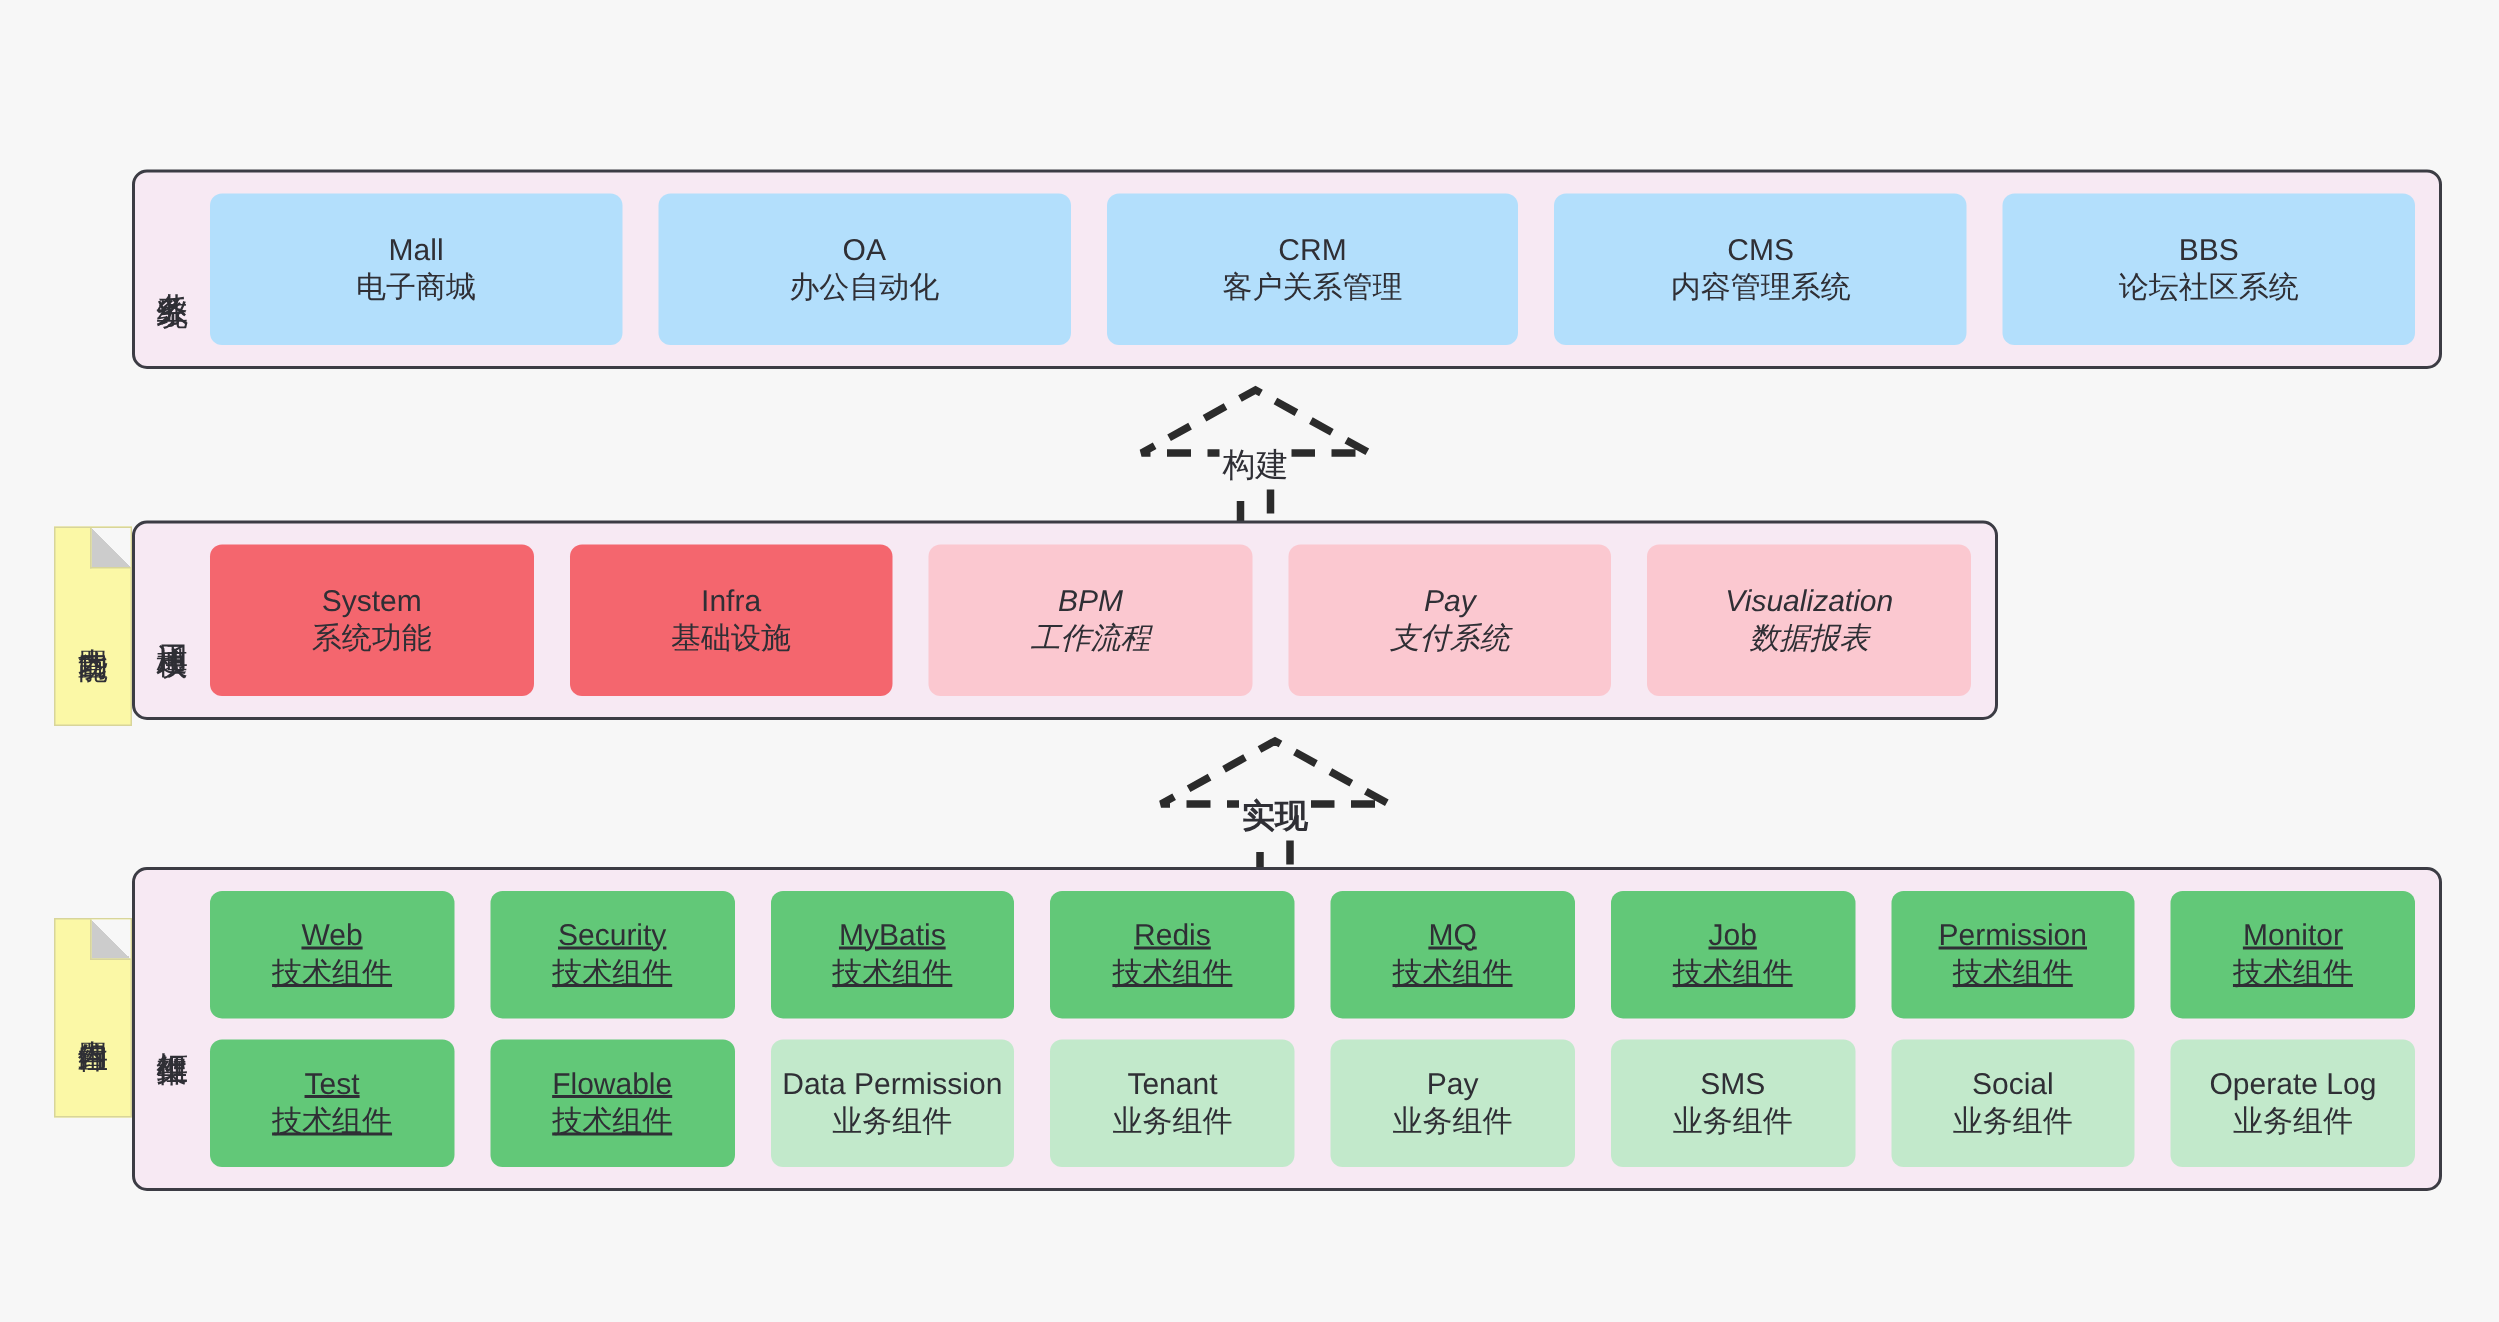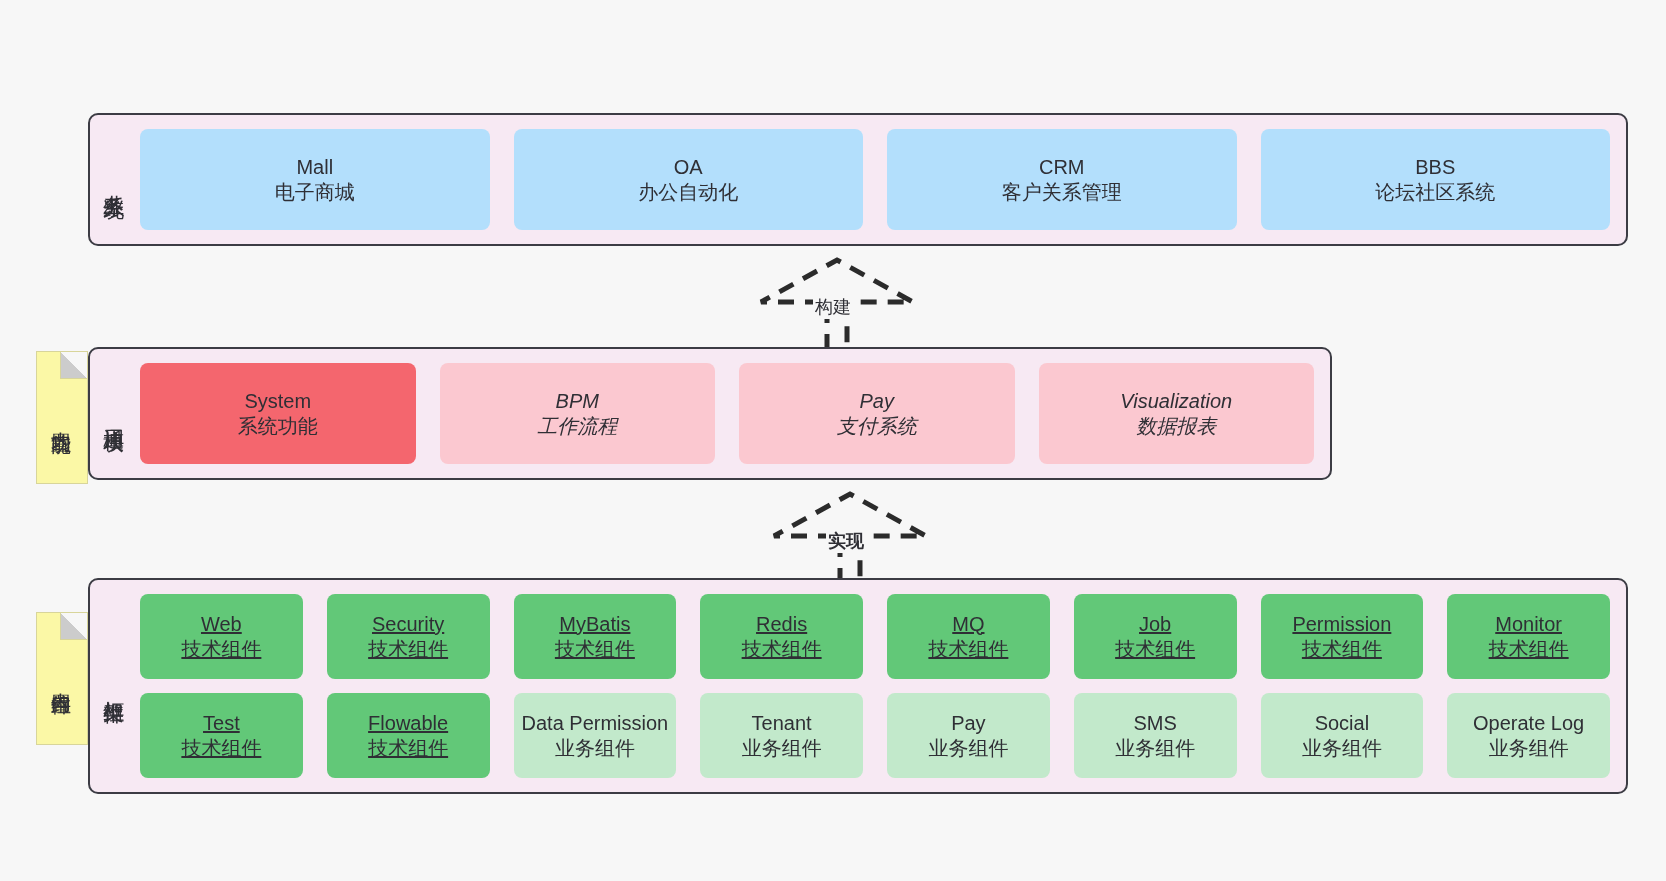--- a/index.html
+++ b/index.html
@@ -101,21 +101,21 @@
     background:linear-gradient(225deg,#f7f7f7 0 50%,#cccccc 50% 100%);
     border-left:1px solid #d8d59a;
     border-bottom:1px solid #d8d59a;
   }
 
   
   .connector { position:absolute; }
   .connector svg { display:block; overflow:visible; }
   .conn-label {
     position:absolute;
-    font-size:18px;
+    font-size:22px;
     color:#2f2f35;
     background:#f7f7f7;
     padding:0 2px;
     white-space:nowrap;
   }
 </style>
 </head>
 <body>
 
 <div class="canvas">
@@ -128,20 +128,24 @@
           <span class="en">Mall</span>
           <span class="cn">电子商城</span>
         </div>
         <div class="card c-blue">
           <span class="en">OA</span>
           <span class="cn">办公自动化</span>
         </div>
         <div class="card c-blue">
           <span class="en">CRM</span>
           <span class="cn">客户关系管理</span>
+        </div>
+        <div class="card c-blue">
+          <span class="en">CMS</span>
+          <span class="cn">内容管理系统</span>
         </div>
         <div class="card c-blue">
           <span class="en">BBS</span>
           <span class="cn">论坛社区系统</span>
         </div>
       </div>
     </div>
   </div>
 
   <div class="connector" id="conn-build" style="left:757px; top:258px; width:160px; height:92px;">
@@ -156,20 +160,24 @@
   </div>
 
   <div class="layer" id="layer-common" style="left:88px; top:347px; width:1244px; height:133px;">
     <div class="layer-title">通用模块</div>
     <div class="layer-body">
       <div class="row">
         <div class="card c-red">
           <span class="en">System</span>
           <span class="cn">系统功能</span>
         </div>
+        <div class="card c-red">
+          <span class="en">Infra</span>
+          <span class="cn">基础设施</span>
+        </div>
         <div class="card c-pink">
           <span class="en">BPM</span>
           <span class="cn">工作流程</span>
         </div>
         <div class="card c-pink">
           <span class="en">Pay</span>
           <span class="cn">支付系统</span>
         </div>
         <div class="card c-pink">
           <span class="en">Visualization</span>

